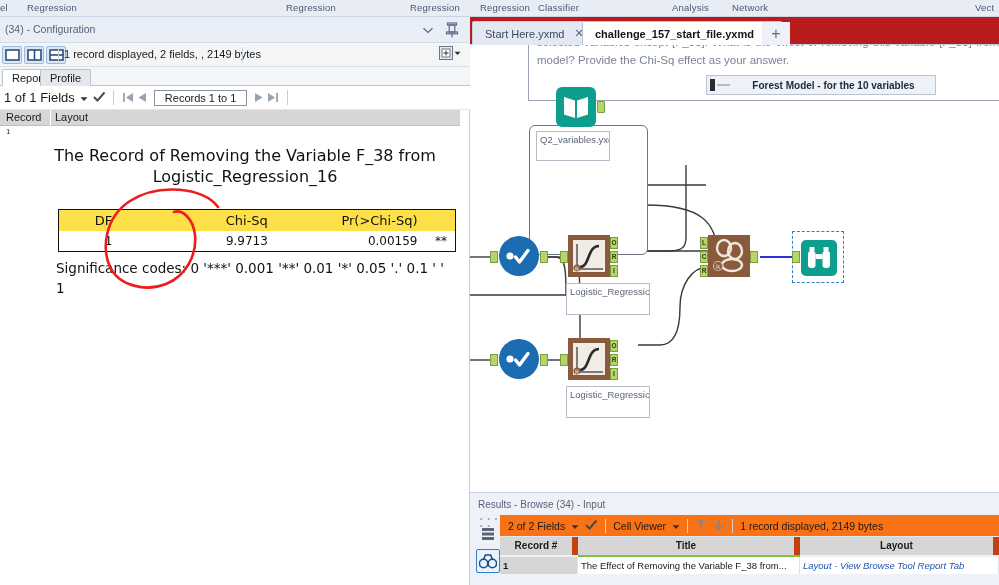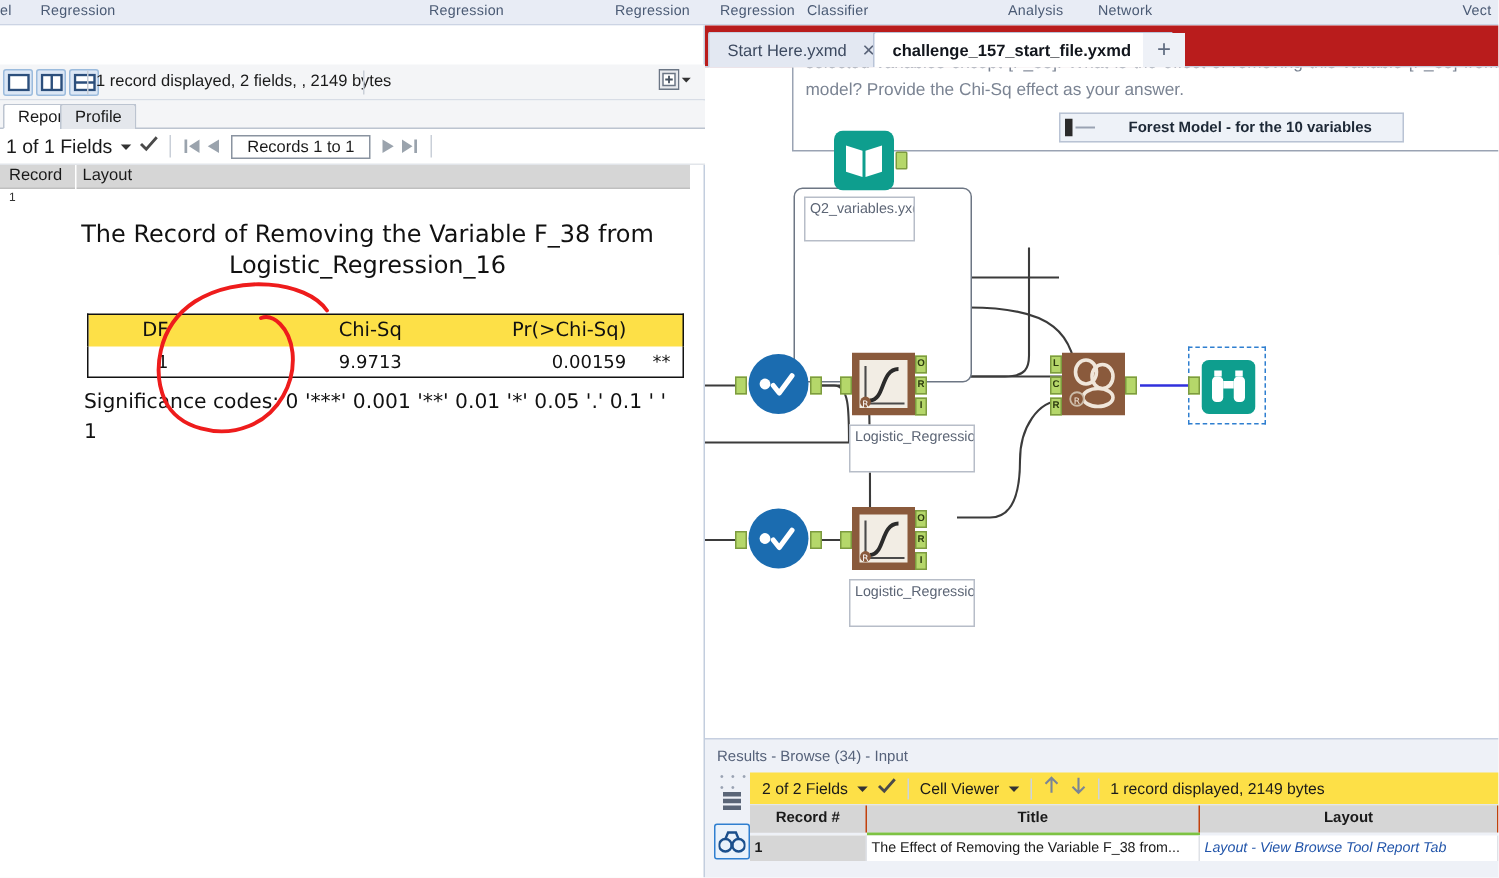--- a/index.html
+++ b/index.html
@@ -214,32 +214,32 @@
   }
   .res-dots{ position:absolute; left:6px; top:0; font-size:7px; color:#9aa3b3;
     letter-spacing:1.5px; }
   .side-btn{
     position:absolute; left:2px; width:24px; height:24px; display:flex;
     align-items:center; justify-content:center; cursor:pointer; border-radius:2px;
   }
   .side-btn.sel{ border:1.5px solid #2f7fd0; background:#eaf2fb; }
   .res-toolbar{
     position:absolute; left:30px; top:22px; width:499px; height:22px;
-    background:#fde047; display:flex; align-items:center;
+    background:#f97316; display:flex; align-items:center;
     border-bottom:1px solid #e3e6eb;
   }
   .rt-text{ font-size:10.5px; color:#1a1a1a; white-space:nowrap; }
   .rt-sep{ width:1px; height:14px; background:#cdd3dc; margin:0 7px; }
   .res-grid{
     position:absolute; left:30px; top:44px; width:499px; height:40px;
   }
   .rg-head{ display:flex; height:18px; background:#d6d6d6; }
   .rg-head div{
     font-size:10px; font-weight:bold; color:#1a1a1a; text-align:center;
-    line-height:18px; border-right:1px solid #c2410c;
+    line-height:18px; border-right:6px solid #c2410c;
   }
   .rg-row{ display:flex; height:17px; background:#fff; }
   .rg-row div{
     font-size:9.5px; color:#1a1a1a; line-height:17px; padding:0 3px;
     border-right:1px solid #dfe2e7; overflow:hidden; white-space:nowrap;
   }
   .c-num{ width:78px; background:#d6d6d6; font-weight:bold; }
   .c-title{ width:222px; }
   .c-layout{ width:199px; }
   .rg-row .c-num{ background:#d6d6d6; }
@@ -258,20 +258,36 @@
     <span class="palette-label" style="left:410px">Regression</span>
     <span class="palette-label" style="left:480px">Regression</span>
     <span class="palette-label" style="left:538px">Classifier</span>
     <span class="palette-label" style="left:672px">Analysis</span>
     <span class="palette-label" style="left:732px">Network</span>
     <span class="palette-label" style="left:975px">Vect</span>
   </div>
 
   <div class="left-panel">
 
+    <div class="lp-titlebar">
+      <span class="lp-title">(34) - Configuration</span>
+      <span class="lp-chevron">
+        <svg width="16" height="16" viewBox="0 0 16 16">
+            <path d="M3.5 6.2 L8 10.4 L12.5 6.2" fill="none" stroke="#5a6a86" stroke-width="1.3"></path>
+          </svg>
+      </span>
+      <span class="lp-pin">
+        <svg width="16" height="18" viewBox="0 0 16 18">
+          <rect x="3.5" y="2" width="9" height="2" fill="none" stroke="#5a6a86" stroke-width="1.2"></rect>
+          <rect x="5.2" y="4" width="5.6" height="7" fill="none" stroke="#5a6a86" stroke-width="1.2"></rect>
+          <rect x="2.5" y="11" width="11" height="1.8" fill="none" stroke="#5a6a86" stroke-width="1.2"></rect>
+          <line x1="8" y1="12.8" x2="8" y2="16.5" stroke="#5a6a86" stroke-width="1.2"></line>
+        </svg>
+      </span>
+    </div>
 
     <div class="lp-toolbar">
       <div class="layout-icons">
         <div class="li-btn active">
           <svg width="15" height="12" viewBox="0 0 15 12">
               <rect x="1" y="1" width="13" height="10" fill="#fff" stroke="#2c4f7c" stroke-width="1.6"></rect>
             </svg>
         </div>
         <div class="li-btn active">
           <svg width="15" height="12" viewBox="0 0 15 12">

